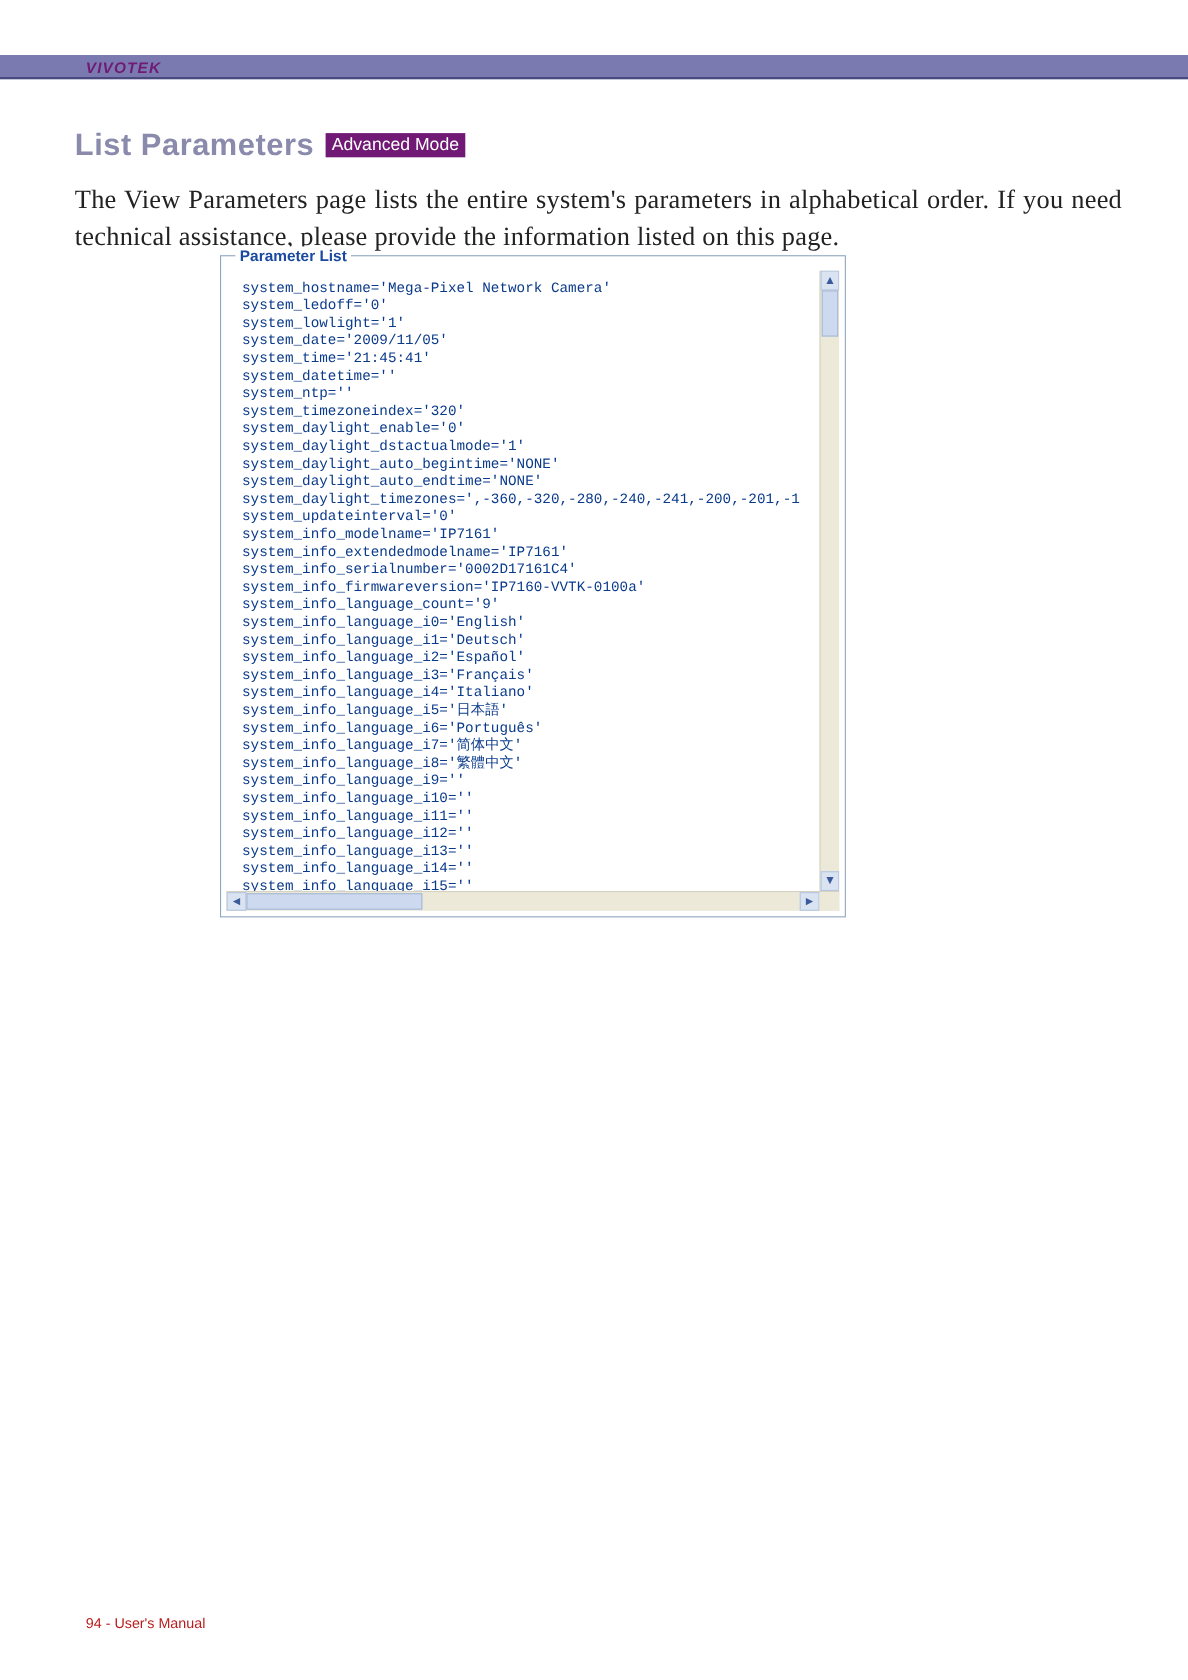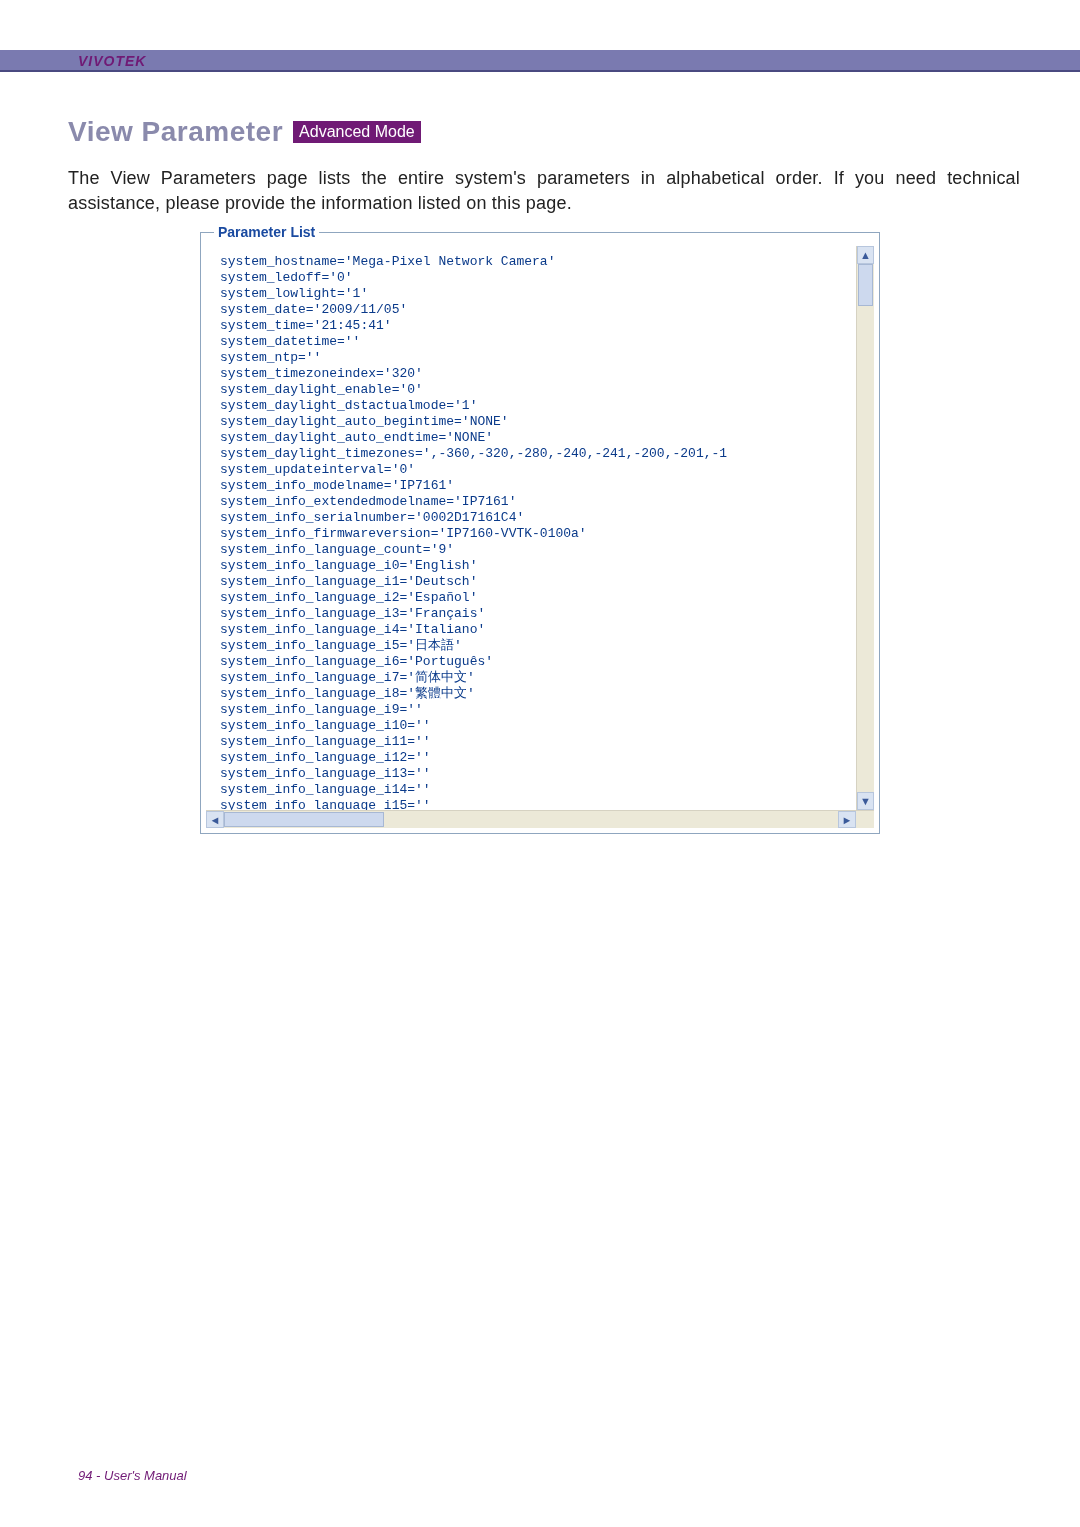--- a/index.html
+++ b/index.html
@@ -20,27 +20,28 @@
   .title {
     color: #8a8aac; font-size: 28px; font-weight: bold;
     letter-spacing: 0.5px;
   }
   .badge {
     background: #701a75; color: #ffffff;
     font-size: 16px; padding: 2px 6px;
     font-family: Arial, sans-serif;
   }
   .intro {
-    color: #222; font-size: 18px; line-height: 1.4;
+    color: #222; font-size: 24px; line-height: 1.4;
     text-align: justify; 
     letter-spacing: 0.2px;
+    font-family: Liberation Serif, serif;
   }
   .panel-wrap {
     position: absolute; left: 200px; top: 224px;
-    width: 680px; height: 610px;
+    width: 569px; height: 610px;
   }
   .fieldset-border {
     position: absolute; left: 0; top: 8px; right: 0; bottom: 0;
     border: 1px solid #8fa6bf;
   }
   .fieldset-legend {
     position: absolute; left: 14px; top: 0;
     background: #ffffff; padding: 0 4px;
     color: #1a4aa0; font-weight: bold; font-size: 14px;
   }
@@ -91,34 +92,34 @@
   .hscroll .track { flex: 1; position: relative; }
   .hscroll .thumb {
     position: absolute; top: 1px; bottom: 1px; left: 0; width: 160px;
     background: #cdd9ee; border: 1px solid #a7b8d4;
   }
   .hscroll .corner {
     width: 18px; background: #ece9d8;
   }
   .footer {
     position: absolute; left: 78px; bottom: 44px;
-    color: #701a75; font-style: italic; font-size: 13px;
+    color: #b91c1c; font-size: 13px;
   }
 </style>
 </head>
 <body>
 
 <div class="page">
 
   <div class="header-bar"></div>
   <div class="brand">VIVOTEK</div>
 
   <div class="content">
     <div class="title-row">
-      <span class="title">View Parameter</span>
+      <span class="title">List Parameters</span>
       <span class="badge">Advanced Mode</span>
     </div>
     <div class="intro">The View Parameters page lists the entire system's parameters in alphabetical order. If you need technical assistance, please provide the information listed on this page.</div>
   </div>
 
   <div class="panel-wrap">
     <div class="fieldset-border"></div>
     <div class="fieldset-legend">Parameter List</div>
 
     <div class="scroll-area">

